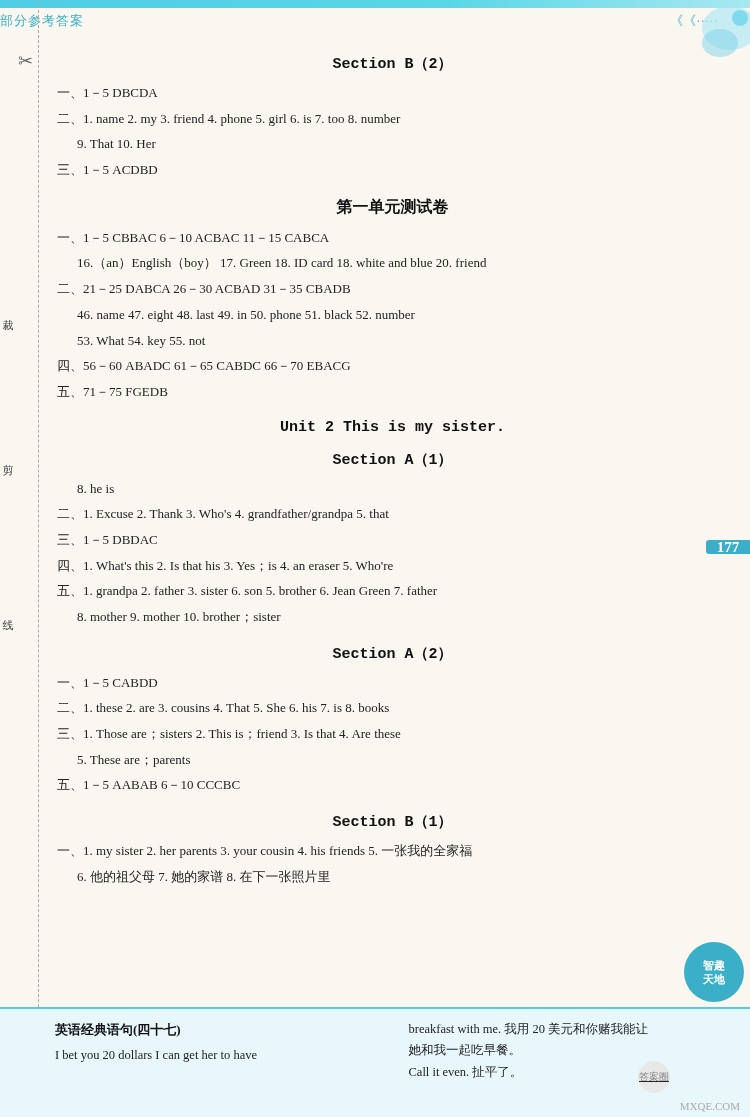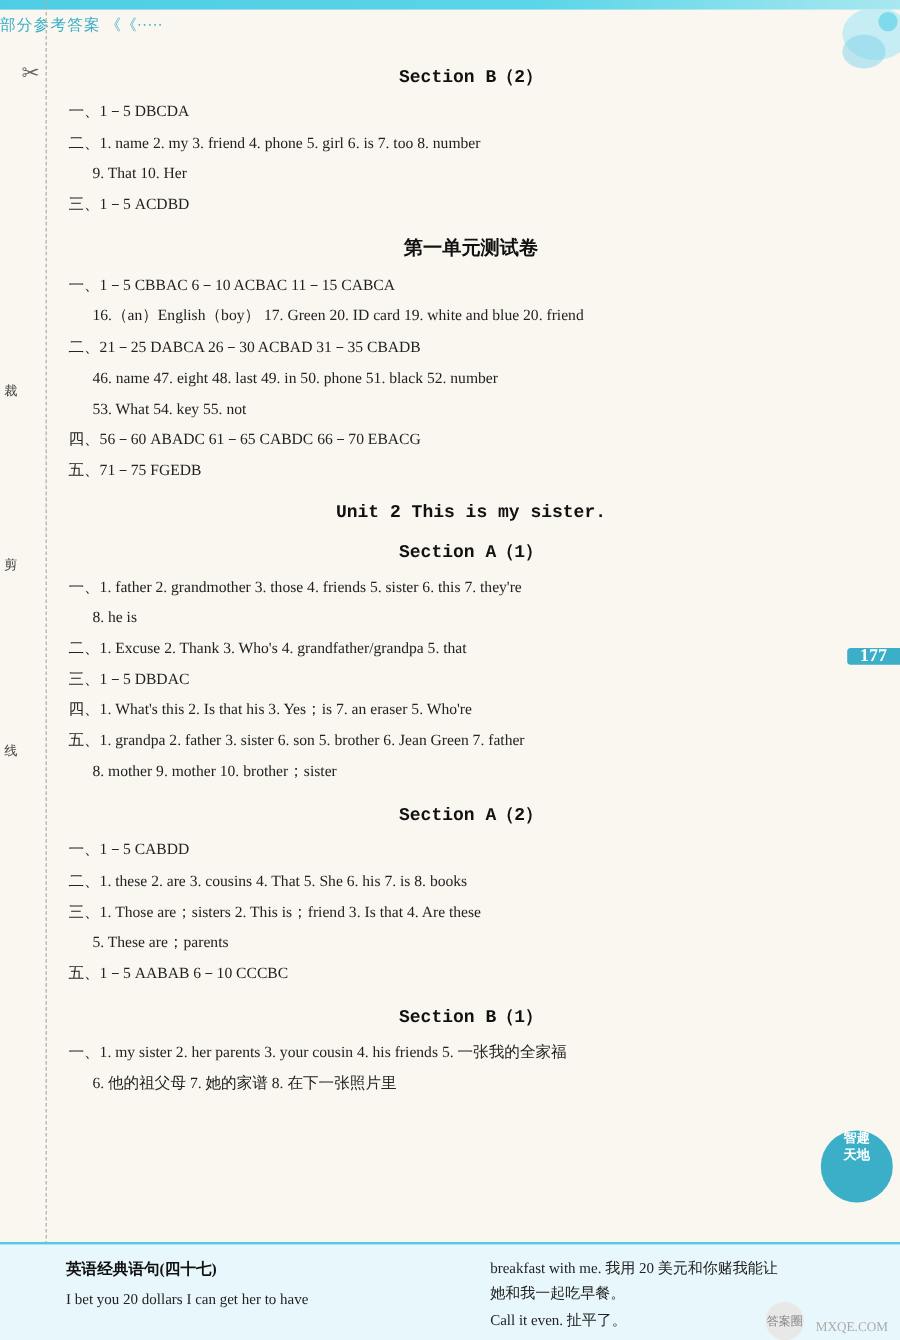--- a/index.html
+++ b/index.html
@@ -21,23 +21,23 @@
     }
     
     .top-bar {
       width: 100%;
       height: 8px;
       background: linear-gradient(90deg, #4ecde4 0%, #5bd6e8 60%, #a8e8f0 100%);
     }
     
     .header-area {
       display: flex;
-      justify-content: flex-start;
+      justify-content: space-between;
       align-items: center;
-      padding: 4px 18px 0 0;
+      padding: 4px 32px 0 0;
       position: relative;
     }
     .header-title {
       color: #3aafc7;
       font-size: 13px;
       letter-spacing: 1px;
     }
     .header-arrows {
       color: #3aafc7;
       font-size: 13px;
@@ -114,21 +114,21 @@
       align-items: center;
       justify-content: center;
       border-radius: 3px 0 0 3px;
     }
     
     .bottom-phrase-box {
       position: absolute;
       bottom: 0;
       left: 0;
       right: 0;
-      height: 82px;
+      height: 110px;
       background: #e8f7fb;
       border-top: 2px solid #4ecde4;
       display: flex;
       flex-direction: row;
     }
     .bottom-left {
       flex: 1;
       padding: 10px 12px 8px 55px;
       font-size: 12.5px;
       line-height: 1.7;
@@ -152,20 +152,21 @@
       position: absolute;
       right: 6px;
       bottom: 115px;
       width: 60px;
       height: 60px;
       background: #3aafc7;
       border-radius: 50%;
       display: flex;
       flex-direction: column;
       align-items: center;
+      justify-content: center;
       color: white;
       font-size: 11px;
       font-weight: bold;
       line-height: 1.3;
     }
     .indent {
       padding-left: 22px;
     }
     .top-right-deco {
       position: absolute;
@@ -226,21 +227,21 @@
     </div>
 
     <div class="section-heading-cn">
       <span>第一单元测试卷</span>
     </div>
 
     <div class="answer-line">
       <span>一、1－5 CBBAC  6－10 ACBAC  11－15 CABCA</span>
     </div>
     <div class="answer-line indent">
-      <span>16.（an）English（boy）  17. Green  20. ID card  19. white and blue  20. friend</span>
+      <span>16.（an）English（boy）  17. Green  18. ID card  18. white and blue  20. friend</span>
     </div>
     <div class="answer-line">
       <span>二、21－25 DABCA  26－30 ACBAD  31－35 CBADB</span>
     </div>
     <div class="answer-line indent">
       <span>46. name  47. eight  48. last  49. in  50. phone  51. black  52. number</span>
     </div>
     <div class="answer-line indent">
       <span>53. What  54. key  55. not</span>
     </div>
@@ -252,34 +253,31 @@
     </div>
 
     <div class="section-heading">
       <span>Unit 2   This is my sister.</span>
     </div>
 
     <div class="section-heading">
       <span>Section A（1）</span>
     </div>
 
-    <div class="answer-line">
-      <span>一、1. father  2. grandmother  3. those  4. friends  5. sister  6. this  7. they're</span>
-    </div>
     <div class="answer-line indent">
       <span>8. he is</span>
     </div>
     <div class="answer-line">
       <span>二、1. Excuse  2. Thank  3. Who's  4. grandfather/grandpa  5. that</span>
     </div>
     <div class="answer-line">
       <span>三、1－5 DBDAC</span>
     </div>
     <div class="answer-line">
-      <span>四、1. What's this  2. Is that his  3. Yes；is  7. an eraser  5. Who're</span>
+      <span>四、1. What's this  2. Is that his  3. Yes；is  4. an eraser  5. Who're</span>
     </div>
     <div class="answer-line">
       <span>五、1. grandpa  2. father  3. sister  6. son  5. brother  6. Jean Green  7. father</span>
     </div>
     <div class="answer-line indent">
       <span>8. mother  9. mother  10. brother；sister</span>
     </div>
 
     <div class="section-heading">
       <span>Section A（2）</span>
@@ -323,19 +321,19 @@
     <div class="bottom-left">
       <div class="phrase-title">英语经典语句(四十七)</div>
       <div>I bet you 20 dollars I can get her to have</div>
     </div>
     <div class="bottom-right">
       <div>breakfast with me.  我用 20 美元和你赌我能让</div>
       <div>她和我一起吃早餐。</div>
       <div>Call it even.  扯平了。</div>
     </div>
 
-    <div style="position:absolute;right:80px;bottom:0;display:flex;align-items:center;gap:4px;">
+    <div style="position:absolute;right:80px;bottom:24px;display:flex;align-items:center;gap:4px;text-decoration:underline;">
       <span style="background:#e8e8e8;border-radius:50%;width:32px;height:32px;display:inline-flex;align-items:center;justify-content:center;font-size:10px;color:#888;">答案圈</span>
     </div>
     <div style="position:absolute;right:10px;bottom:5px;font-size:11px;color:#aaa;">MXQE.COM</div>
   </div>
 
 </div>
 
 </body></html>

